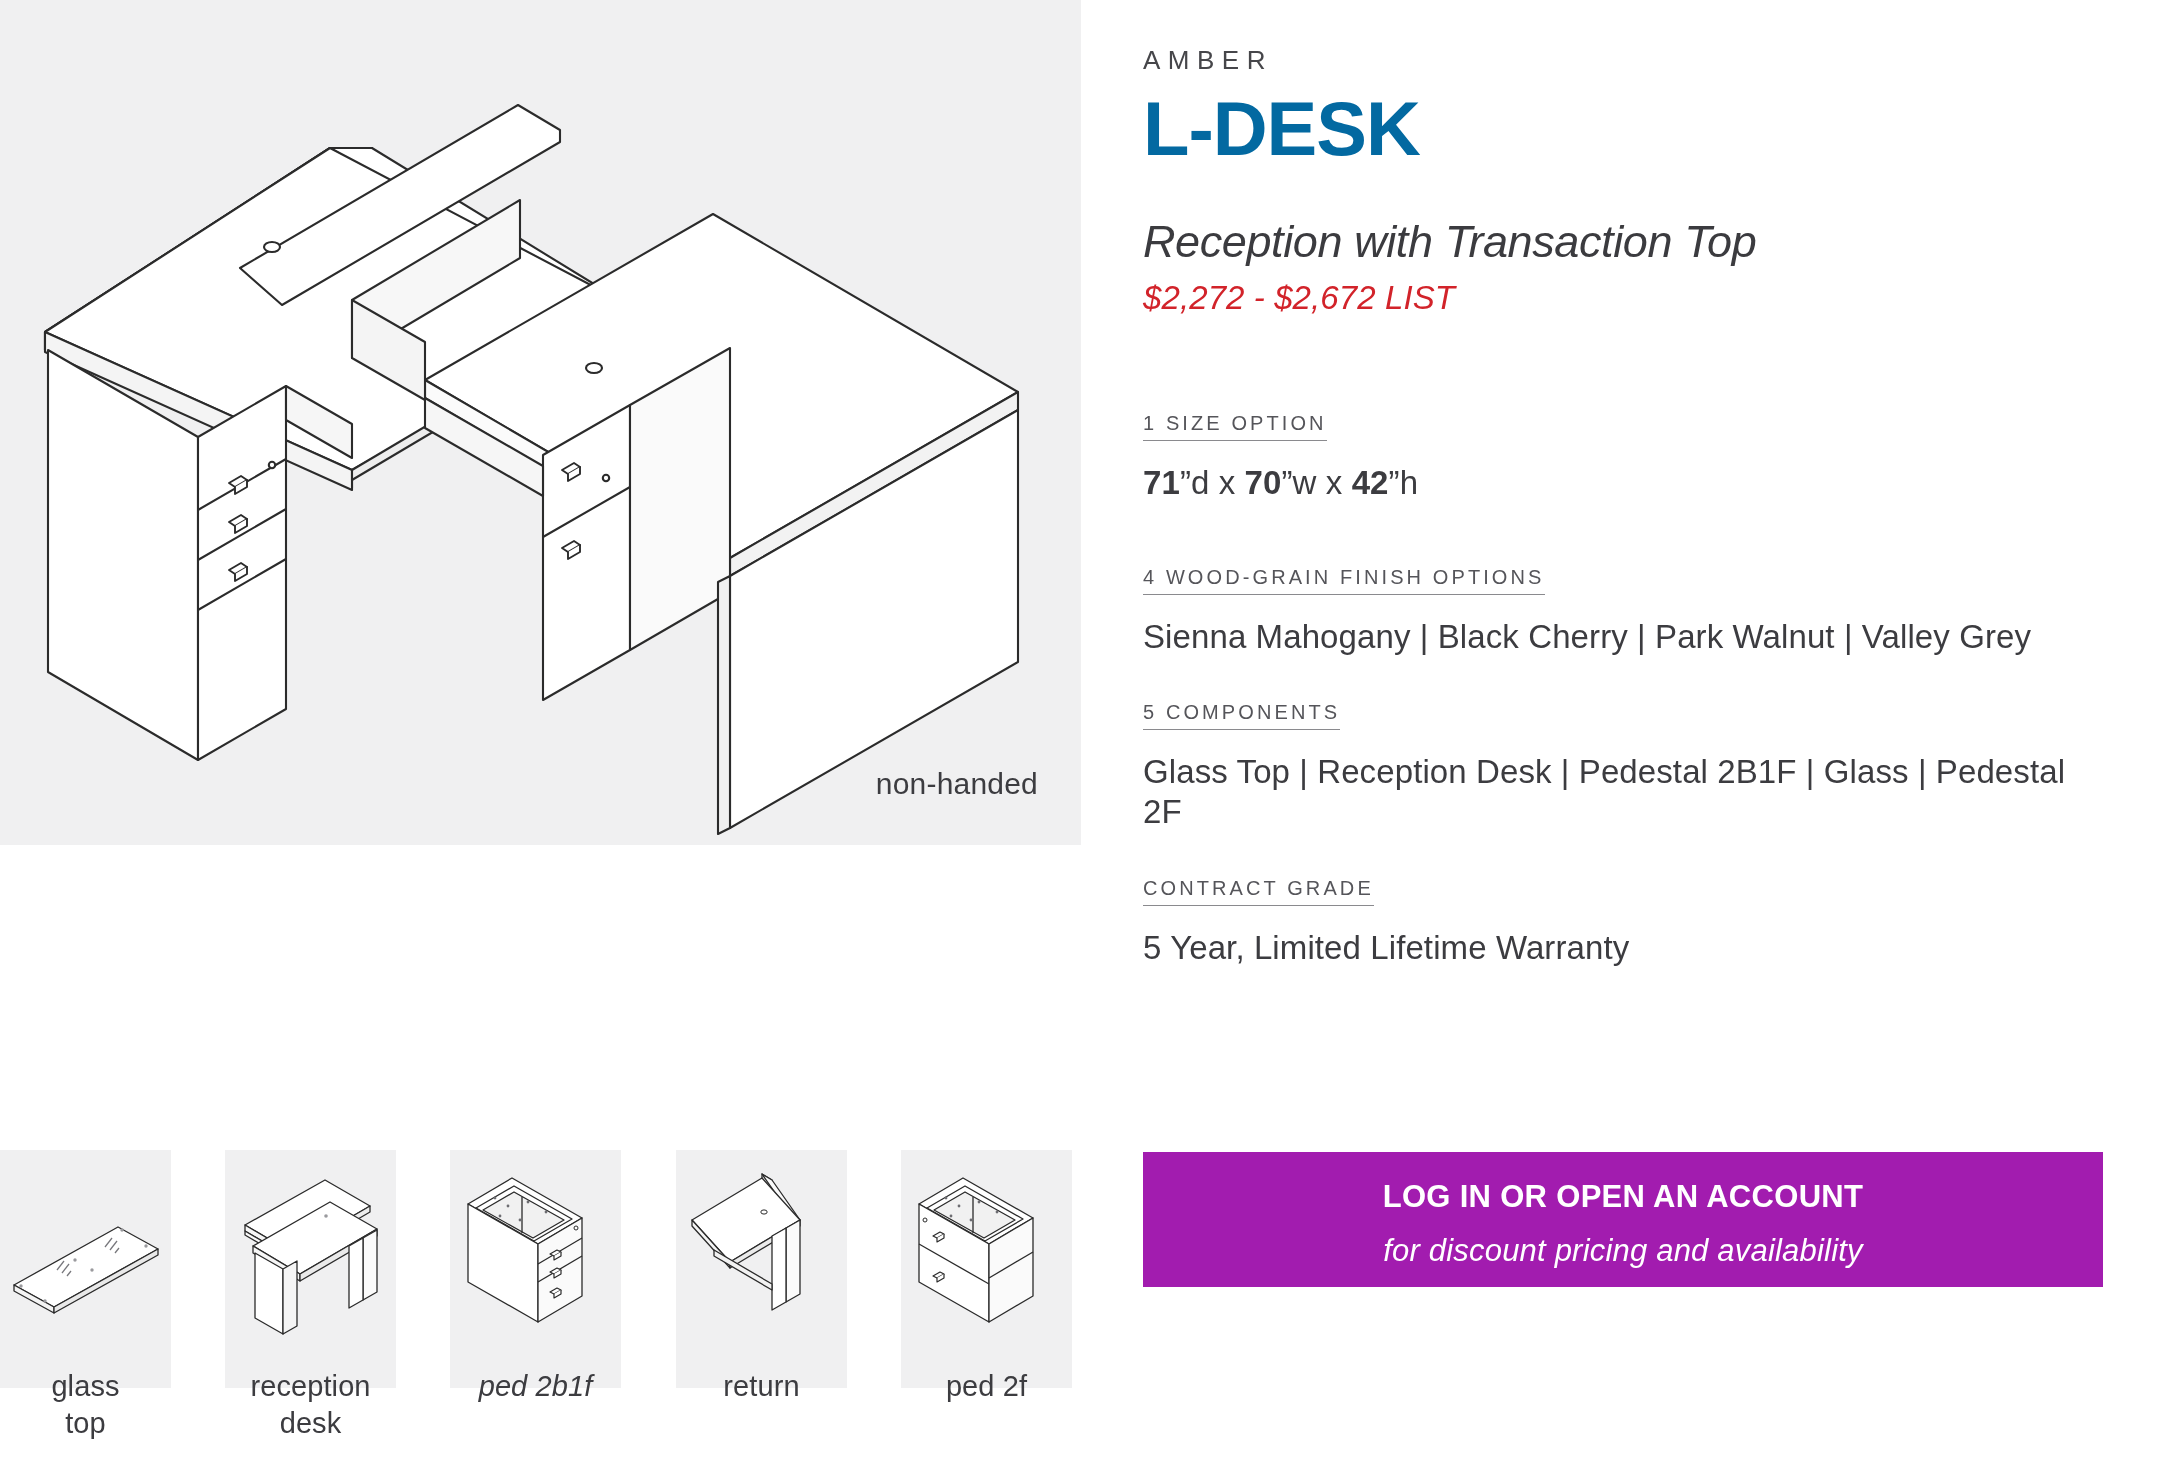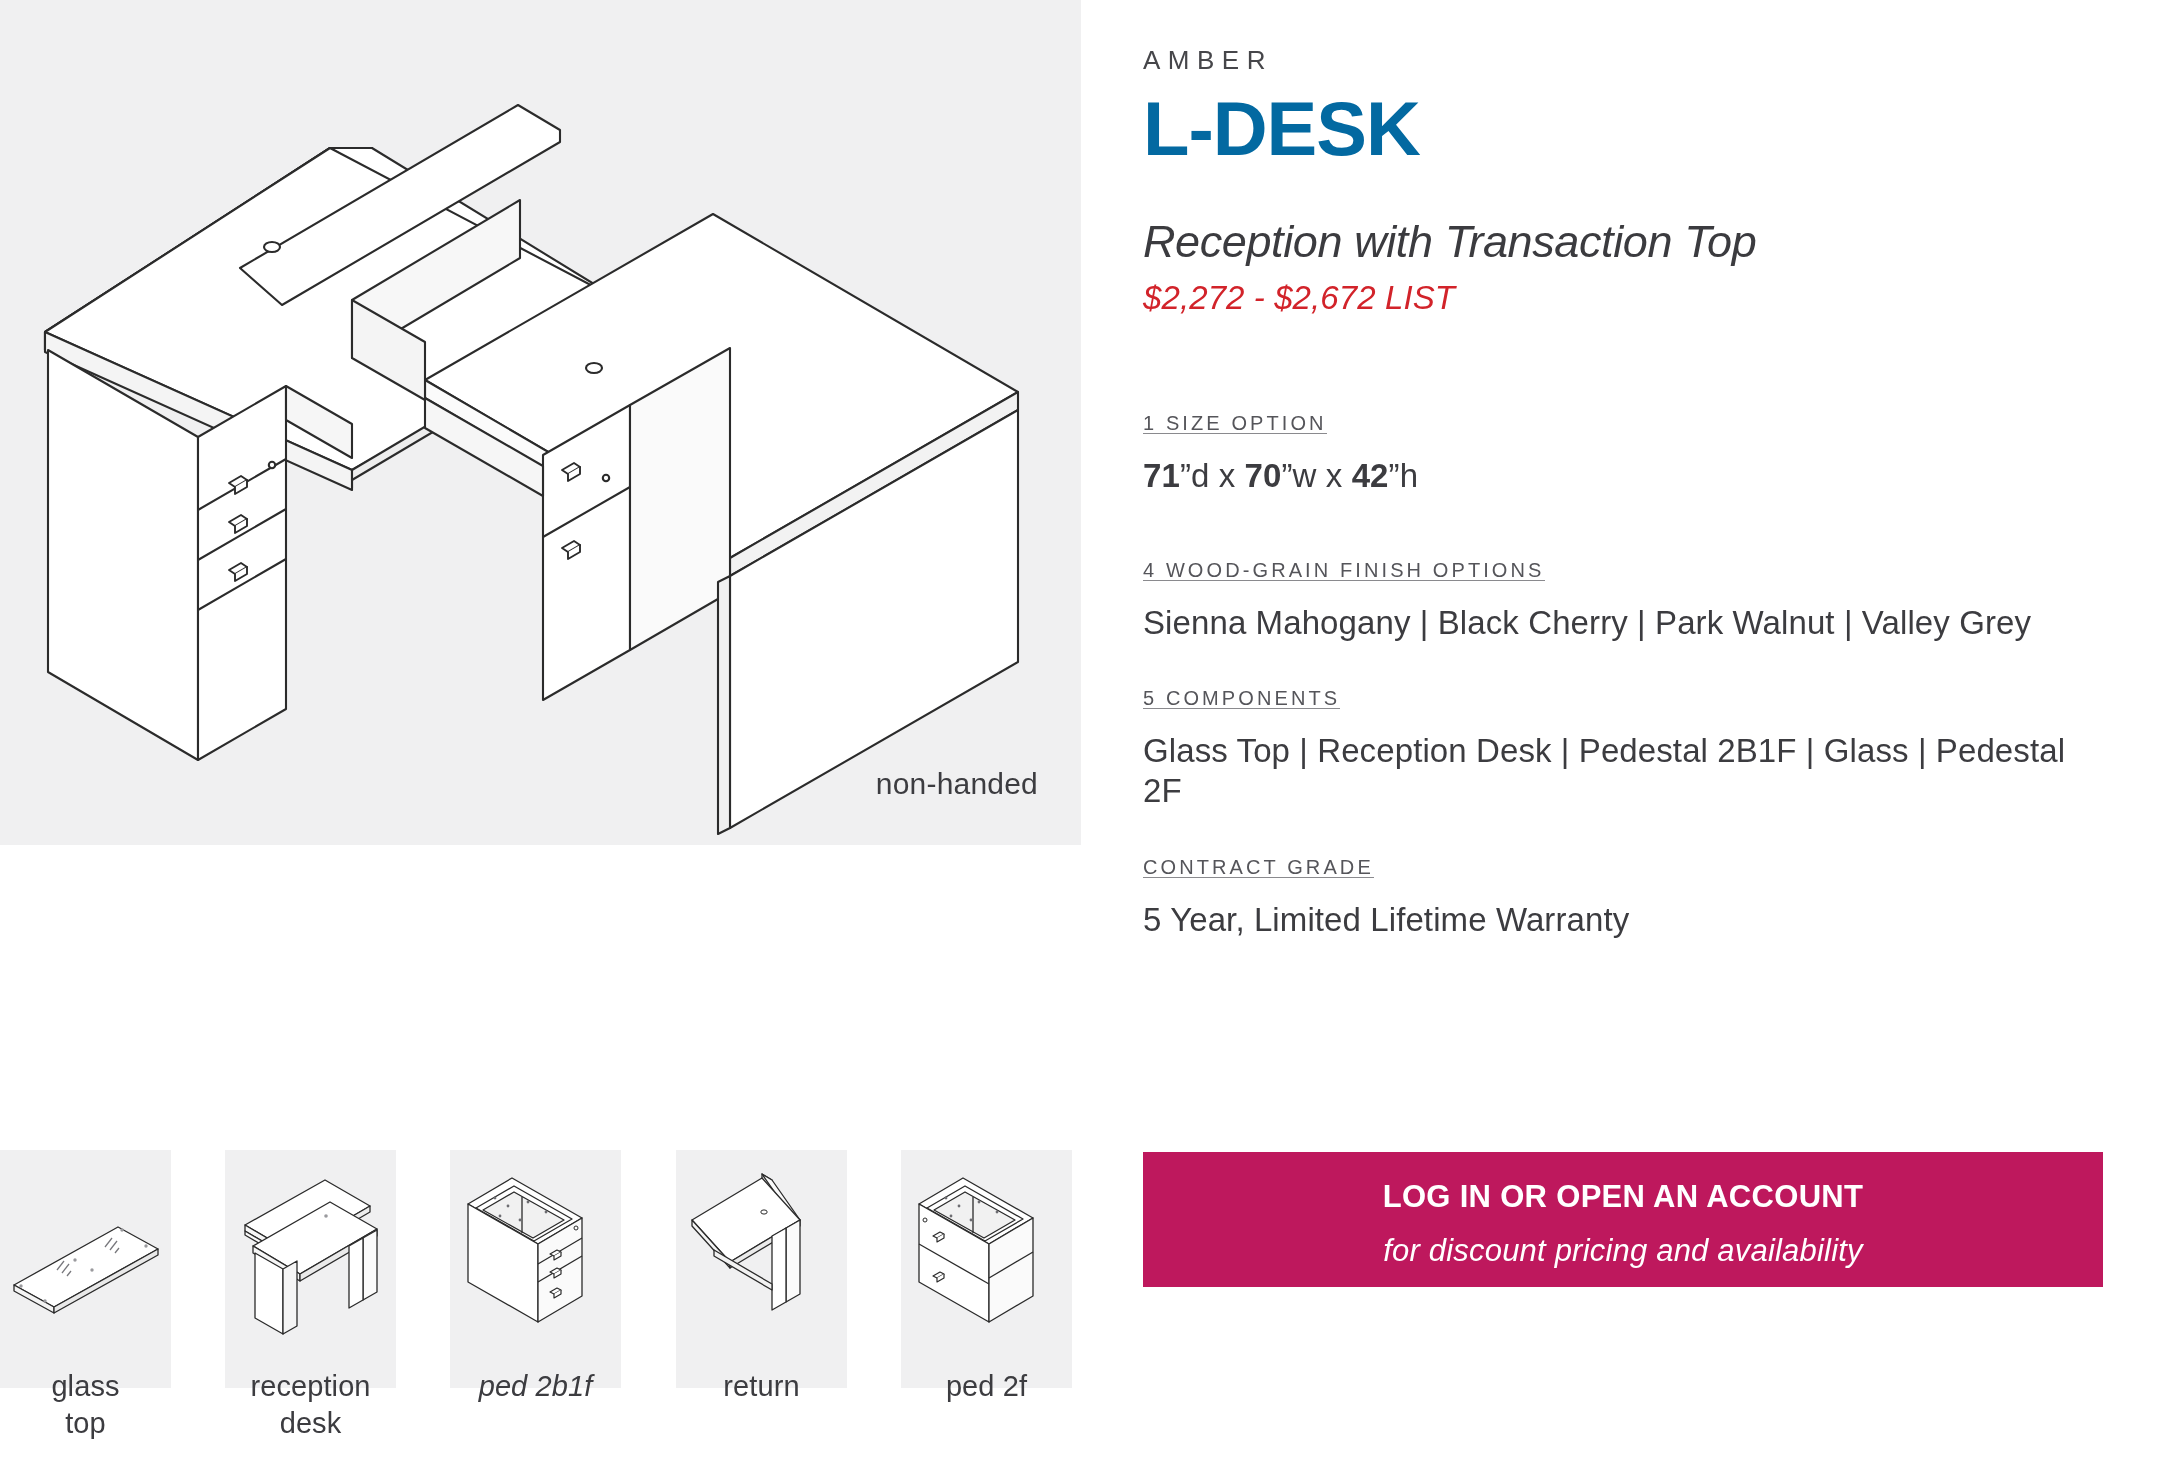--- a/index.html
+++ b/index.html
@@ -121,21 +121,21 @@
   #spec-list {
     margin-top: 96px;
   }
   .spec-block { margin-bottom: 46px; }
   .spec-block:last-child { margin-bottom: 0; }
   .spec-label {
     display: inline-block;
     font-size: 20px;
     letter-spacing: 3.1px;
     color: #55555a;
-    padding-bottom: 0;
+    padding-bottom: 7px;
     border-bottom: 1.5px solid #8a8a8e;
     line-height: 1;
     text-align: right;
   }
   .spec-value {
     margin-top: 22px;
     font-size: 33px;
     color: #3c3c40;
     line-height: 1.2;
     letter-spacing: 0.1px;
@@ -143,21 +143,21 @@
   .spec-value b { font-weight: bold; }
   #spec-size { margin-bottom: 64px; }
 
   
   #cta-banner {
     position: absolute;
     left: 1143px;
     top: 1152px;
     width: 960px;
     height: 135px;
-    background: #be185d;
+    background: #a21caf;
     color: #ffffff;
     text-align: center;
     box-sizing: border-box;
     padding-top: 26px;
     cursor: pointer;
   }
   #cta-primary {
     font-size: 31px;
     font-weight: bold;
     letter-spacing: 0.3px;

